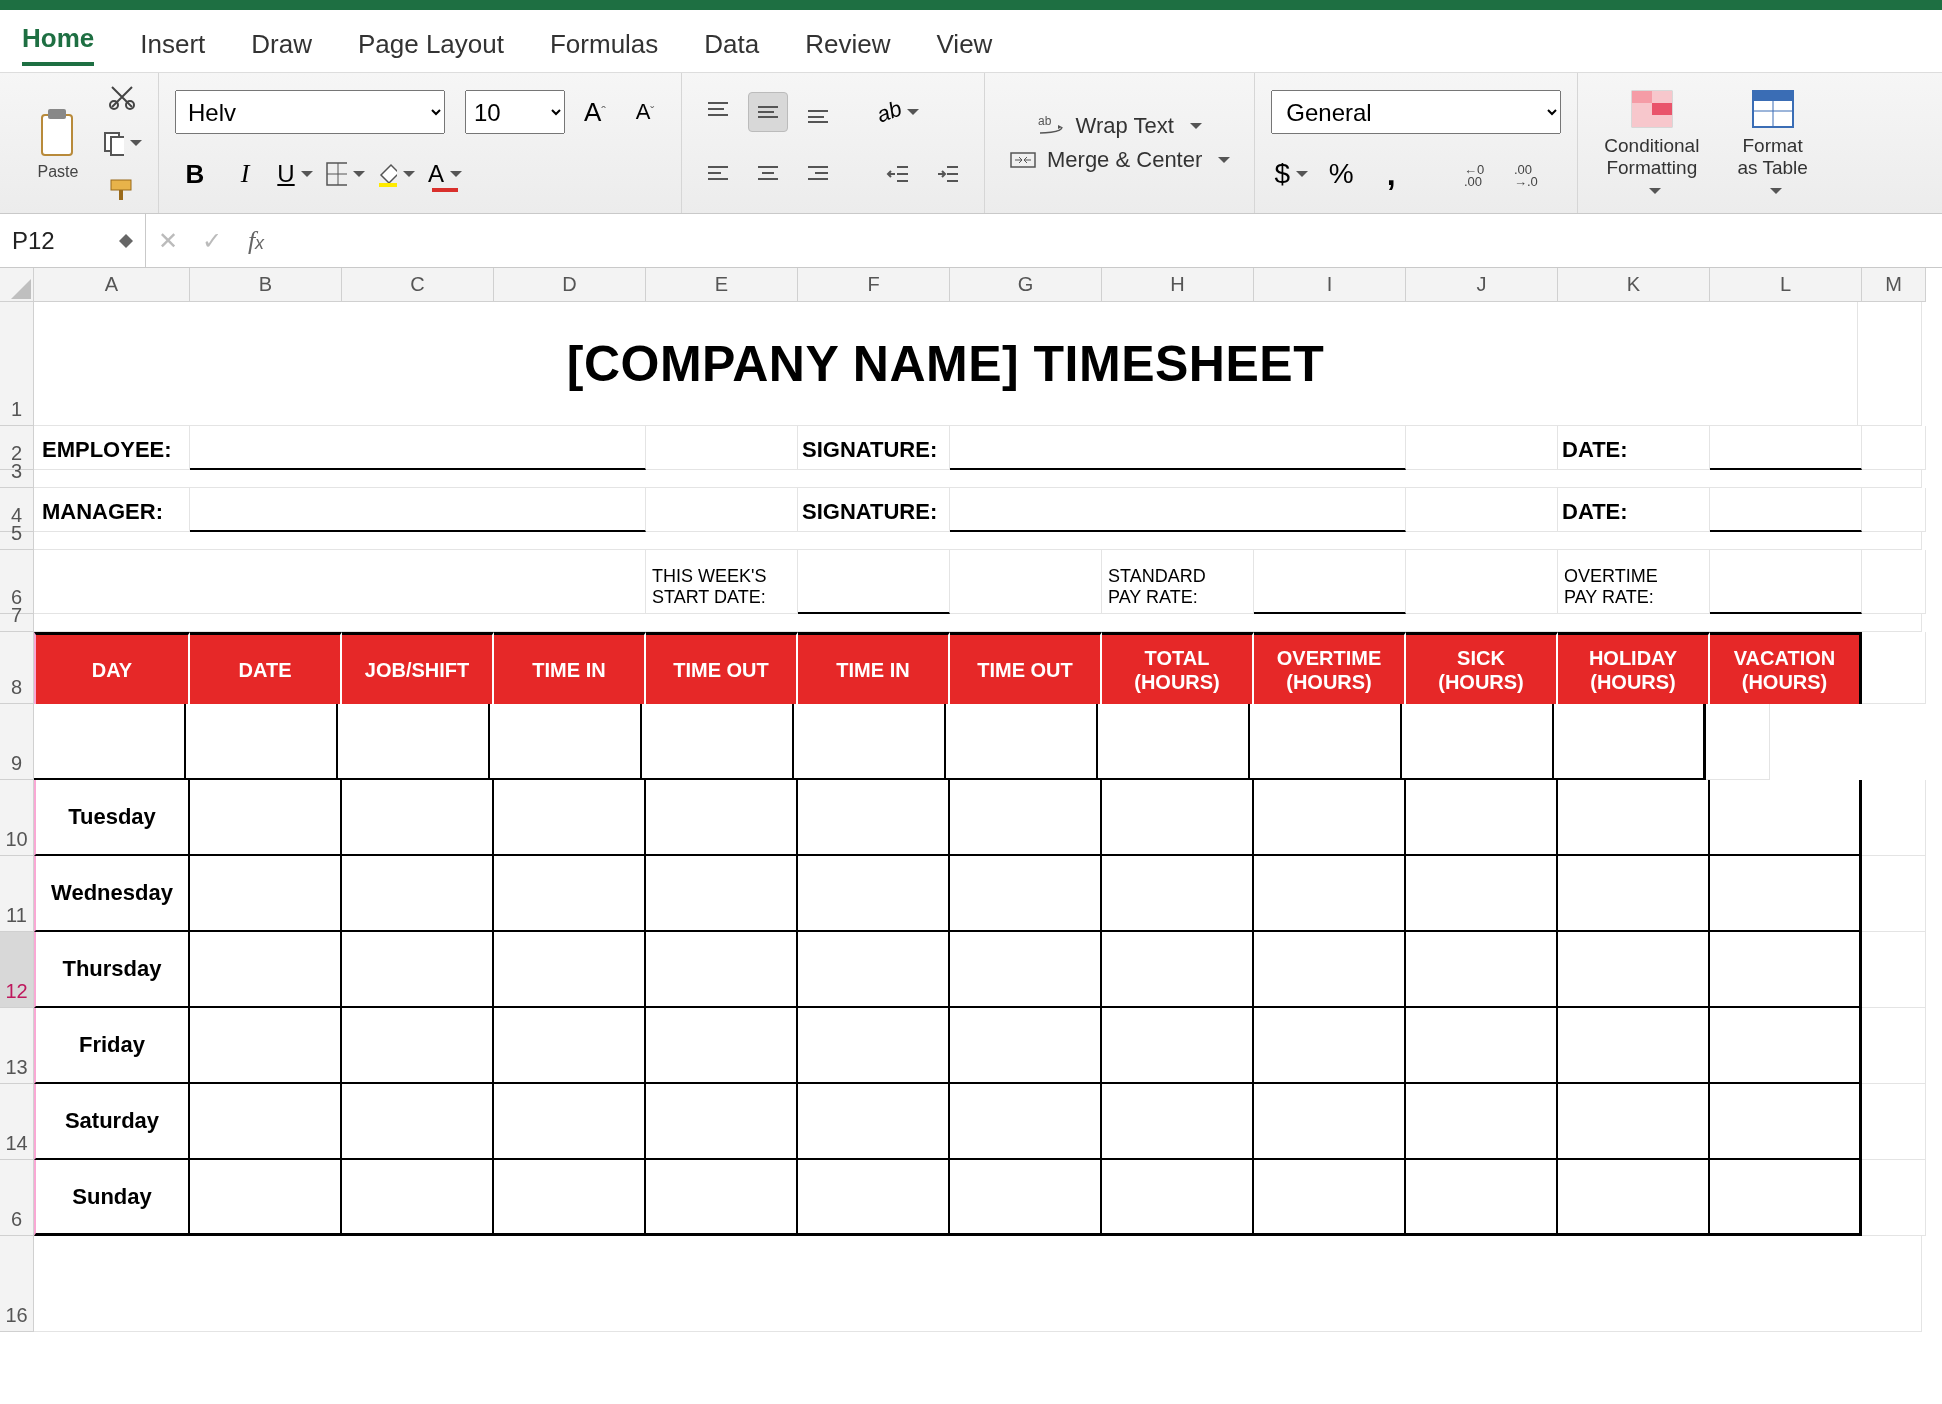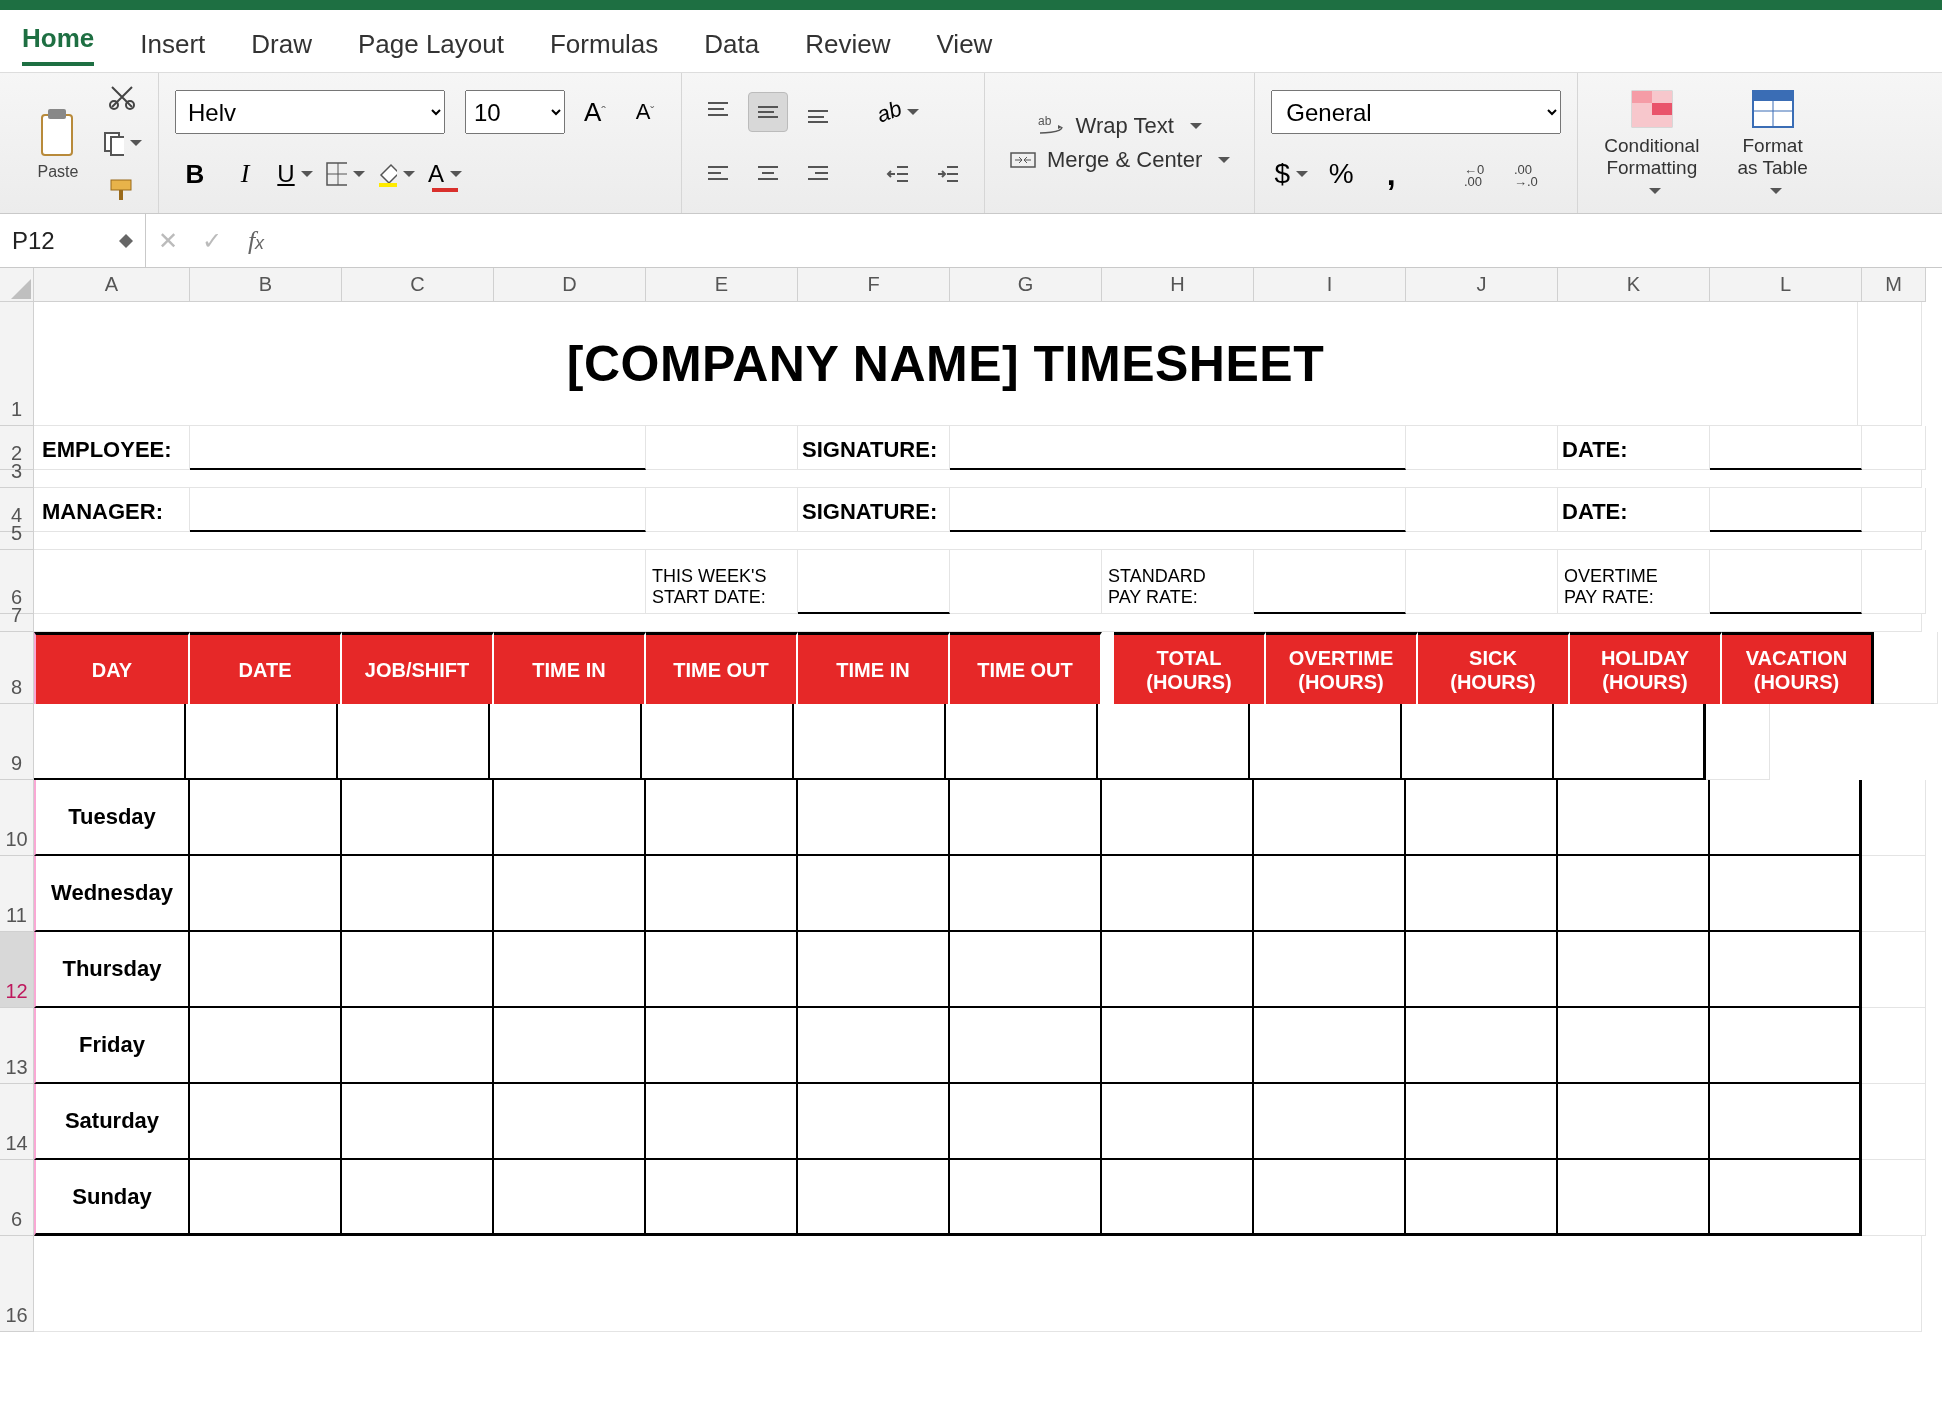--- a/index.html
+++ b/index.html
@@ -441,21 +441,21 @@
 
   <div class="gridrow">
     <div class="rowhdr r8">8</div>
     <div class="redhdr r8 wA frameL frameT">DAY</div>
     <div class="redhdr r8 wB frameT">DATE</div>
     <div class="redhdr r8 wC frameT">JOB/SHIFT</div>
     <div class="redhdr r8 wD frameT">TIME IN</div>
     <div class="redhdr r8 wE frameT">TIME OUT</div>
     <div class="redhdr r8 wF frameT">TIME IN</div>
     <div class="redhdr r8 wG frameT">TIME OUT</div>
-    <div class="redhdr r8 wH frameT" style="white-space:pre;margin-left:12px;">TOTAL
+    <div class="redhdr r8 wH frameT" style="white-space:pre;">TOTAL
 (HOURS)</div>
     <div class="redhdr r8 wI frameT" style="white-space:pre;">OVERTIME
 (HOURS)</div>
     <div class="redhdr r8 wJ frameT" style="white-space:pre;">SICK
 (HOURS)</div>
     <div class="redhdr r8 wK frameT" style="white-space:pre;">HOLIDAY
 (HOURS)</div>
     <div class="redhdr r8 wL frameT frameR" style="white-space:pre;border-right:3px solid #000;">VACATION
 (HOURS)</div>
     <div class="cell r8 wM"></div>

